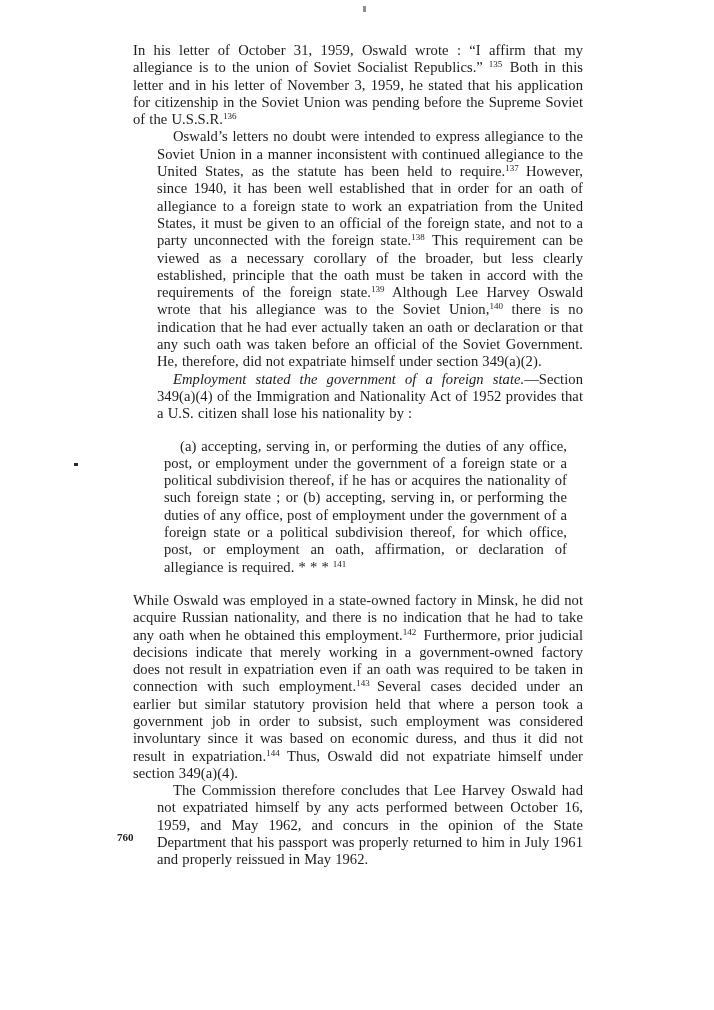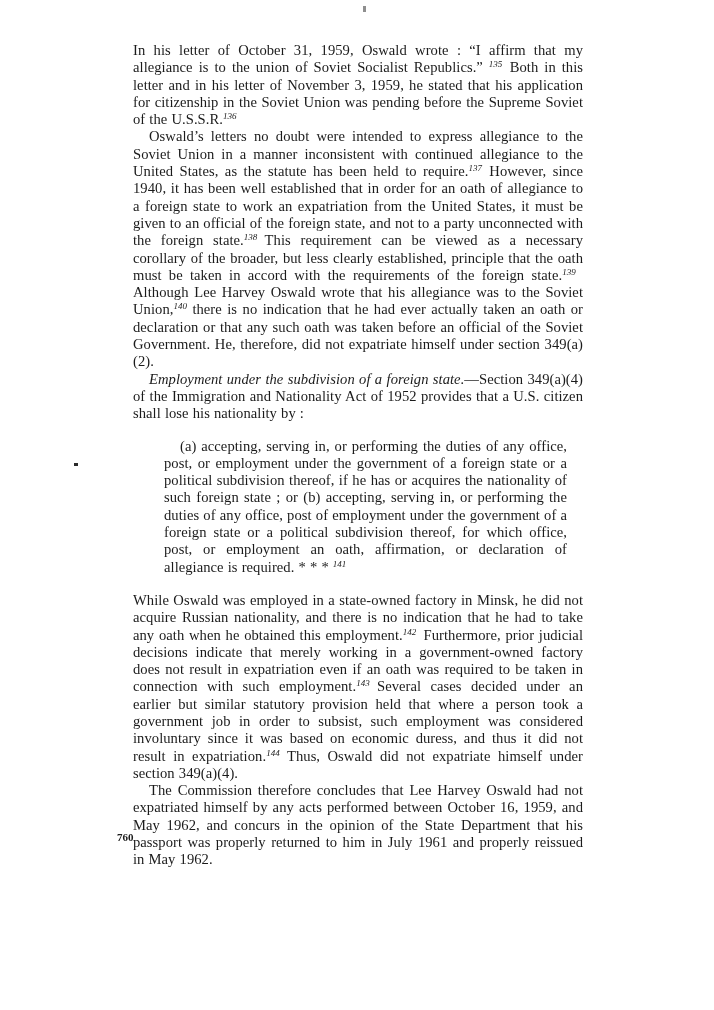--- a/index.html
+++ b/index.html
@@ -26,34 +26,34 @@
     line-height: 17.3px;
     letter-spacing: 0.05px;
     word-spacing: 0.4px;
   }
   p.para {
     margin: 0;
     padding: 0;
   }
   p.indent {
     text-indent: 16px;
+    margin-left: 24px;
   }
   p.blockquote {
     margin: 15px 16px 16px 31px;
     text-indent: 16px;
   }
   .italic {
     font-style: italic;
   }
   .fn {
     font-size: 9px;
     line-height: 0;
     vertical-align: 5.5px;
     letter-spacing: 0;
-    font-style: italic;
   }
   .page-number {
     position: absolute;
     left: 117px;
     top: 831px;
     font-size: 11px;
     font-weight: bold;
     color: #1b1b1b;
   }
   .speck-top {
@@ -76,20 +76,20 @@
 </head>
 <body>
 
 <div class="page">
   <div class="speck-top"></div>
   <div class="speck-left"></div>
 
   <div class="text-block">
       <p class="para "><span>In his letter of October 31, 1959, Oswald wrote&nbsp;: “I affirm that my allegiance is to the union of Soviet Socialist Republics.” </span><span class="fn">135</span><span> Both in this letter and in his letter of November 3, 1959, he stated that his application for citizenship in the Soviet Union was pending before the Supreme Soviet of the U.S.S.R.</span><span class="fn">136</span></p>
       <p class="para  indent"><span>Oswald’s letters no doubt were intended to express allegiance to the Soviet Union in a manner inconsistent with continued allegiance to the United States, as the statute has been held to require.</span><span class="fn">137</span><span> However, since 1940, it has been well established that in order for an oath of allegiance to a foreign state to work an expatriation from the United States, it must be given to an official of the foreign state, and not to a party unconnected with the foreign state.</span><span class="fn">138</span><span> This requirement can be viewed as a necessary corollary of the broader, but less clearly established, principle that the oath must be taken in accord with the requirements of the foreign state.</span><span class="fn">139</span><span> Although Lee Harvey Oswald wrote that his allegiance was to the Soviet Union,</span><span class="fn">140</span><span> there is no indication that he had ever actually taken an oath or declaration or that any such oath was taken before an official of the Soviet Government. He, therefore, did not expatriate himself under section 349(a)(2).</span></p>
-      <p class="para  indent"><span class="italic">Employment under the subdivision of a foreign state.</span><span>—Section 349(a)(4) of the Immigration and Nationality Act of 1952 provides that a U.S. citizen shall lose his nationality by&nbsp;:</span></p>
+      <p class="para  indent"><span class="italic">Employment stated the government of a foreign state.</span><span>—Section 349(a)(4) of the Immigration and Nationality Act of 1952 provides that a U.S. citizen shall lose his nationality by&nbsp;:</span></p>
       <p class="para blockquote indent"><span>(a) accepting, serving in, or performing the duties of any office, post, or employment under the government of a foreign state or a political subdivision thereof, if he has or acquires the nationality of such foreign state&nbsp;; or (b) accepting, serving in, or performing the duties of any office, post of employment under the government of a foreign state or a political subdivision thereof, for which office, post, or employment an oath, affirmation, or declaration of allegiance is required. * * * </span><span class="fn">141</span></p>
       <p class="para "><span>While Oswald was employed in a state-owned factory in Minsk, he did not acquire Russian nationality, and there is no indication that he had to take any oath when he obtained this employment.</span><span class="fn">142</span><span> Furthermore, prior judicial decisions indicate that merely working in a government-owned factory does not result in expatriation even if an oath was required to be taken in connection with such employment.</span><span class="fn">143</span><span> Several cases decided under an earlier but similar statutory provision held that where a person took a government job in order to subsist, such employment was considered involuntary since it was based on economic duress, and thus it did not result in expatriation.</span><span class="fn">144</span><span> Thus, Oswald did not expatriate himself under section 349(a)(4).</span></p>
       <p class="para  indent"><span>The Commission therefore concludes that Lee Harvey Oswald had not expatriated himself by any acts performed between October 16, 1959, and May 1962, and concurs in the opinion of the State Department that his passport was properly returned to him in July 1961 and properly reissued in May 1962.</span></p>
     </div>
 
   <div class="page-number">760</div>
 </div>
 
 </body></html>

